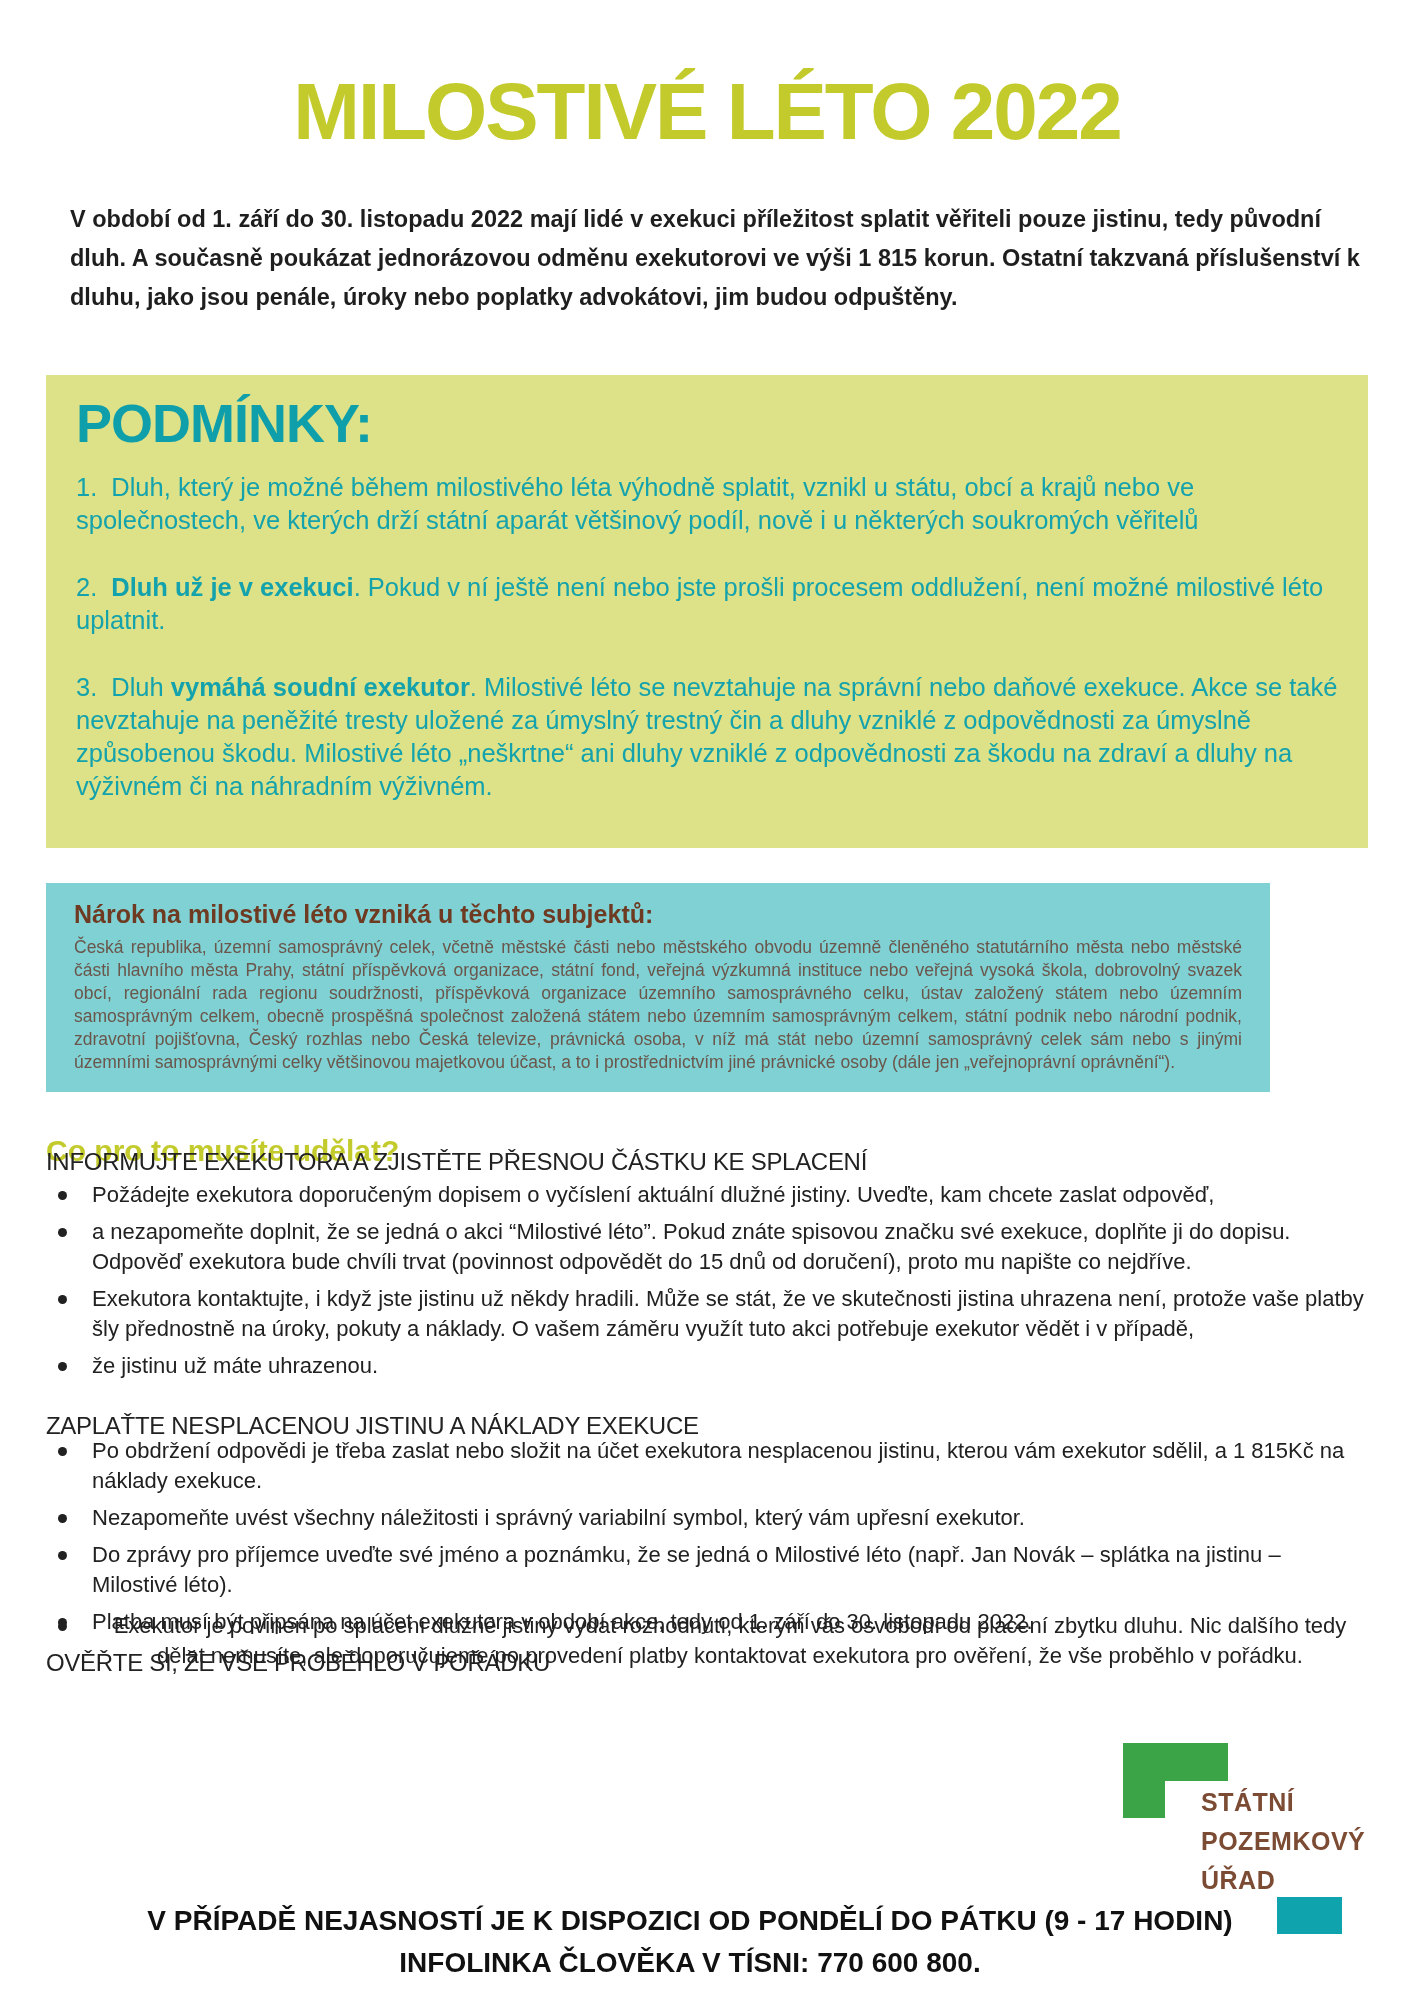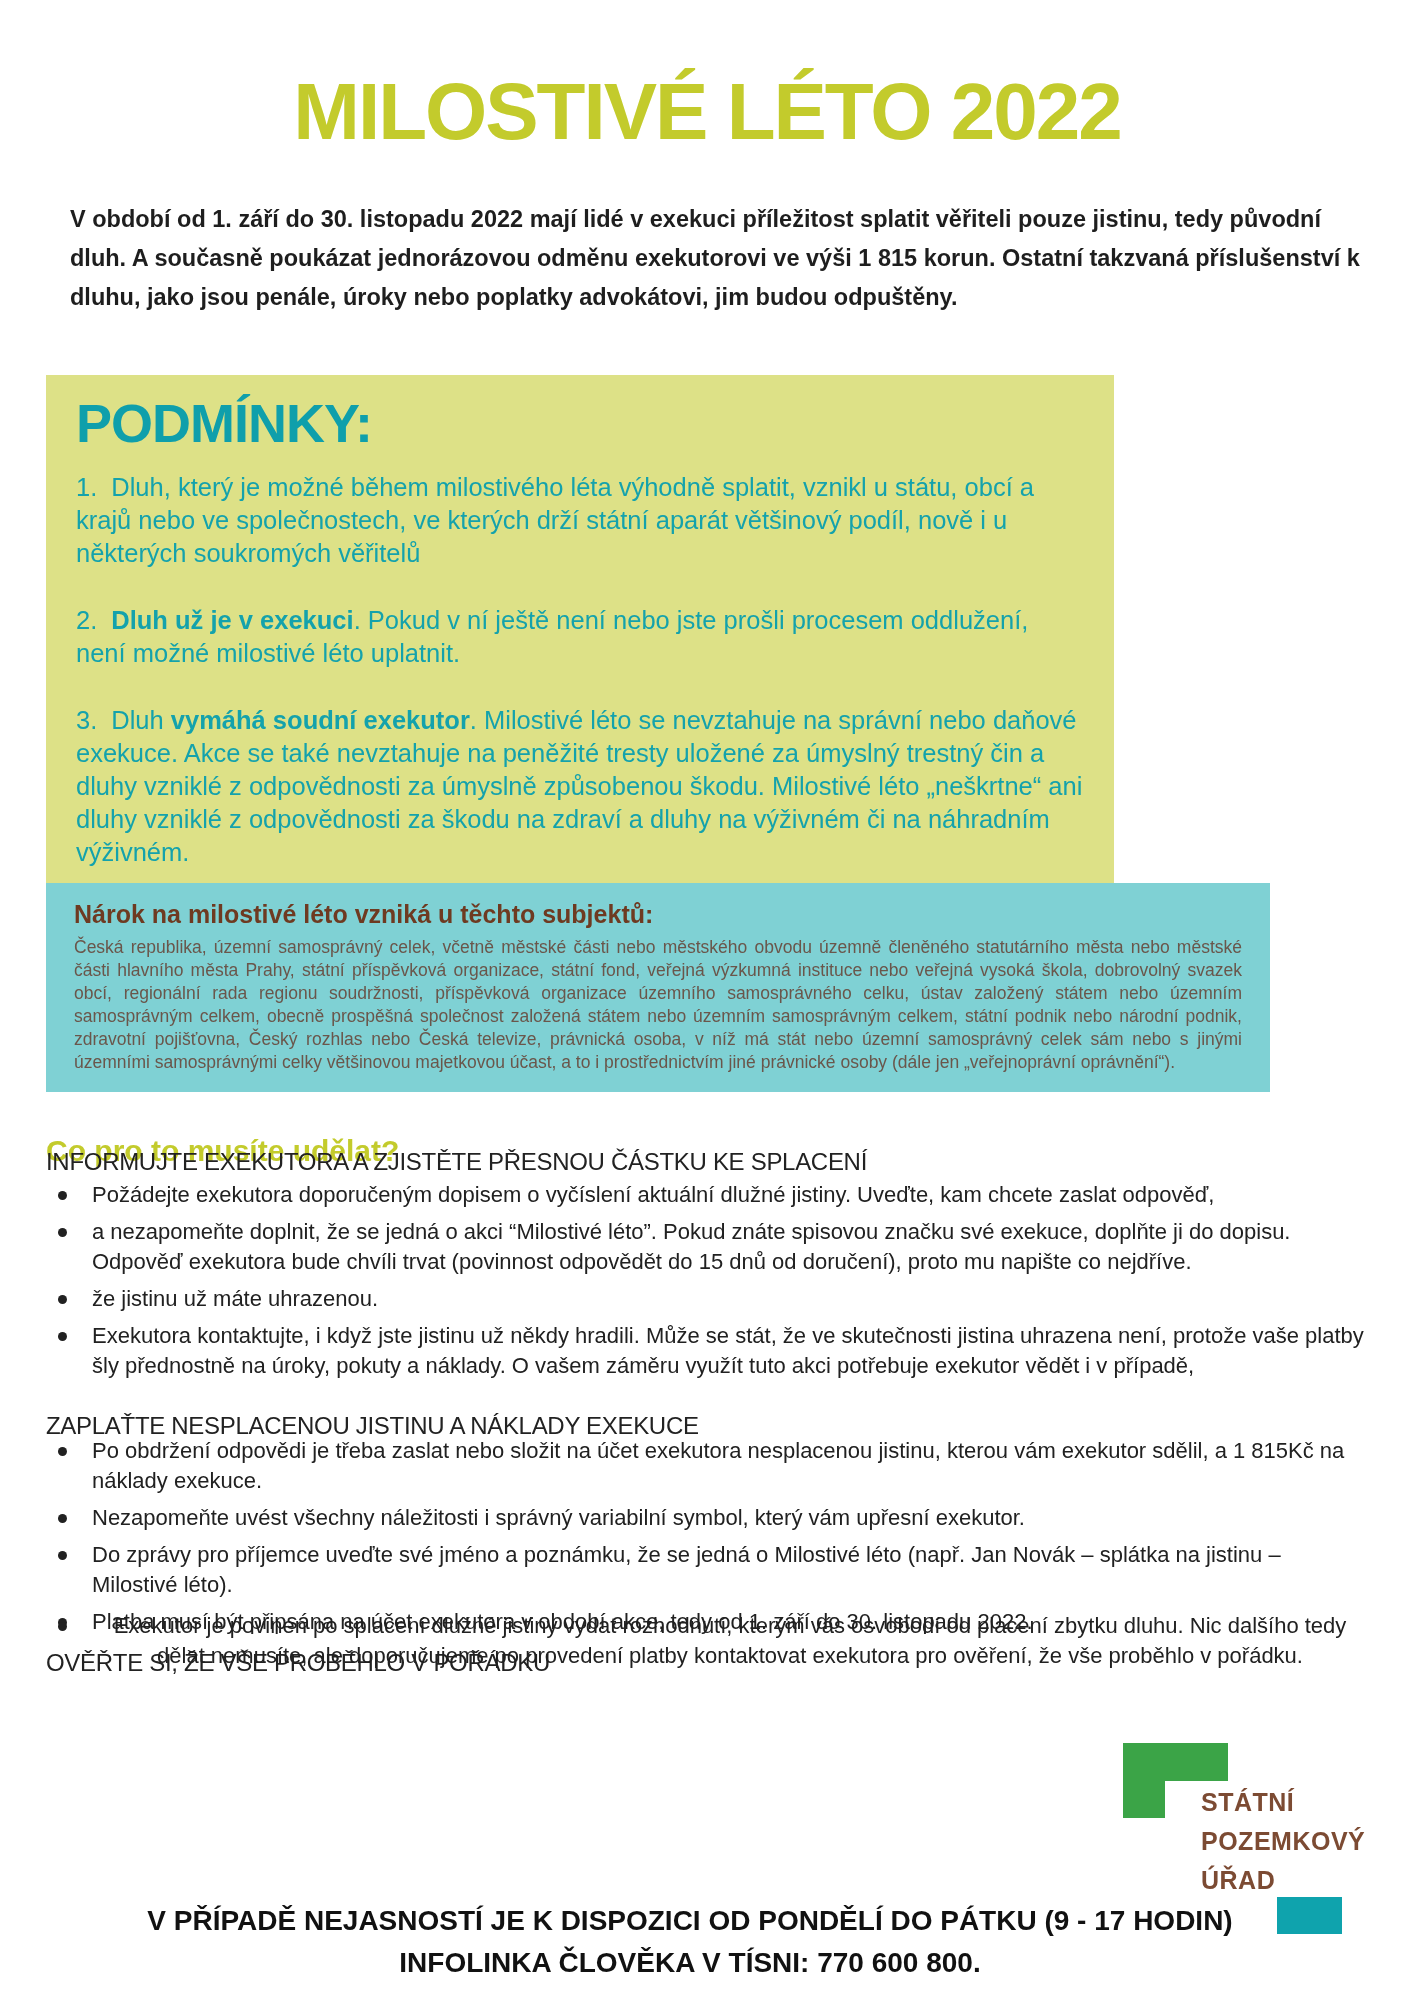--- a/index.html
+++ b/index.html
@@ -13,21 +13,21 @@
     font-size:80px;font-weight:800;letter-spacing:-2px;line-height:92px;
     color:#c3cb2c;white-space:nowrap;
   }
   
   .intro{
     position:absolute;top:176px;left:70px;width:1290px;
     font-size:23.5px;font-weight:800;line-height:39px;color:#1e1e1e;
   }
   
   .conditions{
-    position:absolute;top:375px;left:46px;width:1068px;min-height:473px;
+    position:absolute;top:375px;left:46px;width:1322px;min-height:473px;
     background:#dde187;box-sizing:border-box;padding:16px 30px 34px 30px;
   }
   .conditions h2{
     margin:0 0 16px 0;font-size:54px;font-weight:800;letter-spacing:-1px;
     line-height:64px;color:#0f9fab;
   }
   .cond-item{
     margin:0 0 34px 0;font-size:25.5px;line-height:33px;color:#14a2ac;font-weight:500;
   }
   .cond-item:last-child{margin-bottom:0;}
@@ -103,22 +103,22 @@
     <h3>Nárok na milostivé léto vzniká u těchto subjektů:</h3>
     <p>Česká republika, územní samosprávný celek, včetně městské části nebo městského obvodu územně členěného statutárního města nebo městské části hlavního města Prahy, státní příspěvková organizace, státní fond, veřejná výzkumná instituce nebo veřejná vysoká škola, dobrovolný svazek obcí, regionální rada regionu soudržnosti, příspěvková organizace územního samosprávného celku, ústav založený státem nebo územním samosprávným celkem, obecně prospěšná společnost založená státem nebo územním samosprávným celkem, státní podnik nebo národní podnik, zdravotní pojišťovna, Český rozhlas nebo Česká televize, právnická osoba, v níž má stát nebo územní samosprávný celek sám nebo s jinými územními samosprávnými celky většinovou majetkovou účast, a to i prostřednictvím jiné právnické osoby (dále jen „veřejnoprávní oprávnění“).</p>
   </section>
 
   <h3 class="steps-heading">Co pro to musíte udělat?</h3>
 
   <div class="step-group-title g1">INFORMUJTE EXEKUTORA A ZJISTĚTE PŘESNOU ČÁSTKU KE SPLACENÍ</div>
   <ul class="bullets b1">
     <li><span>Požádejte exekutora doporučeným dopisem o vyčíslení aktuální dlužné jistiny. Uveďte, kam chcete zaslat odpověď,</span></li>
     <li><span>a nezapomeňte doplnit, že se jedná o akci “Milostivé léto”. Pokud znáte spisovou značku své exekuce, doplňte ji do dopisu. Odpověď exekutora bude chvíli trvat (povinnost odpovědět do 15 dnů od doručení), proto mu napište co nejdříve.</span></li>
+    <li><span>Exekutora kontaktujte, i když jste jistinu už někdy hradili. Může se stát, že ve skutečnosti jistina uhrazena není, protože vaše platby šly přednostně na úroky, pokuty a náklady. O vašem záměru využít tuto akci potřebuje exekutor vědět i v případě,</span></li>
     <li><span>že jistinu už máte uhrazenou.</span></li>
-    <li><span>Exekutora kontaktujte, i když jste jistinu už někdy hradili. Může se stát, že ve skutečnosti jistina uhrazena není, protože vaše platby šly přednostně na úroky, pokuty a náklady. O vašem záměru využít tuto akci potřebuje exekutor vědět i v případě,</span></li>
   </ul>
 
   <div class="step-group-title g2">ZAPLAŤTE NESPLACENOU JISTINU A NÁKLADY EXEKUCE</div>
   <ul class="bullets b2">
     <li><span>Po obdržení odpovědi je třeba zaslat nebo složit na účet exekutora nesplacenou jistinu, kterou vám exekutor sdělil, a 1 815Kč na náklady exekuce.</span></li>
     <li><span>Nezapomeňte uvést všechny náležitosti i správný variabilní symbol, který vám upřesní exekutor.</span></li>
     <li><span>Do zprávy pro příjemce uveďte své jméno a poznámku, že se jedná o Milostivé léto (např. Jan Novák – splátka na jistinu – Milostivé léto).</span></li>
     <li><span>Platba musí být připsána na účet exekutora v období akce, tedy od 1. září do 30. listopadu 2022.</span></li>
   </ul>
 

